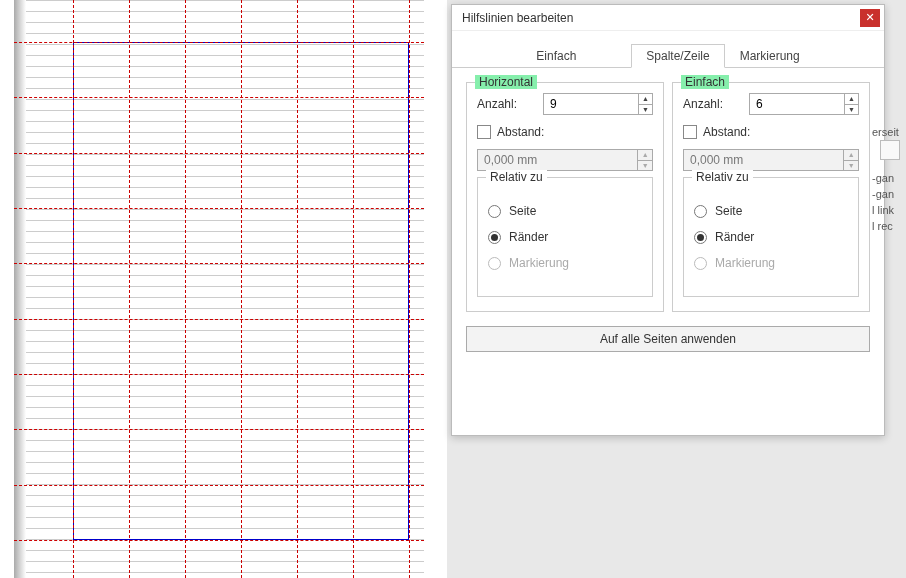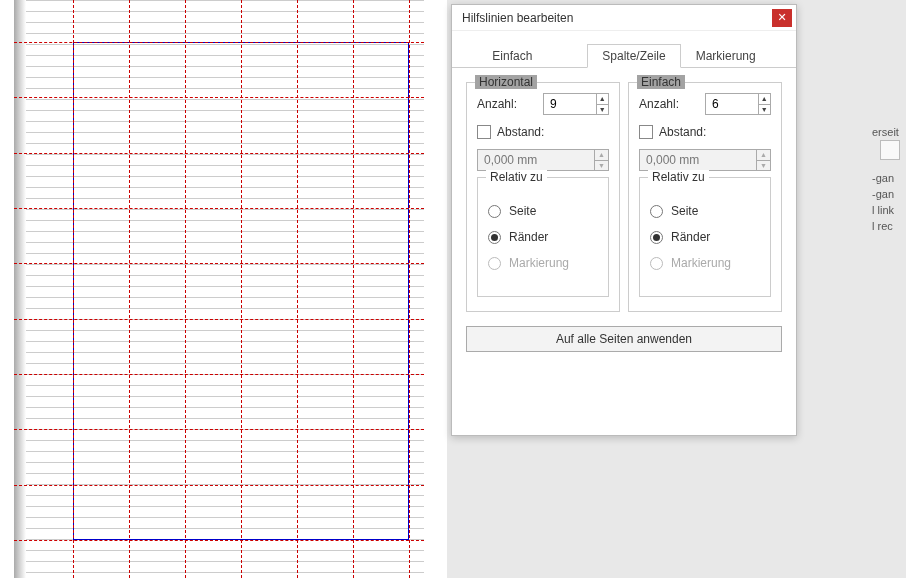--- a/index.html
+++ b/index.html
@@ -9,32 +9,32 @@
 .page-preview { position: absolute; left: 0; top: 0; width: 447px; height: 578px; background: #fff; }
 .page-inner { position: absolute; left: 14px; top: 0; width: 410px; height: 578px; background: #fff; }
 .page-margin { position: absolute; left: 59px; top: 42px; width: 336px; height: 498px; border: 1px solid #0000cc; }
 .guide-h, .guide-v { position: absolute; border: 0; }
 .guide-h { left: 0; width: 100%; height: 0; border-top: 1px dashed #cc0000; }
 .guide-v { top: 0; height: 100%; width: 0; border-left: 1px dashed #cc0000; }
 .row-line { position: absolute; left: 12px; right: 0; height: 0; border-top: 1px solid #ccc; }
 .page-shadow { position: absolute; top: 0; left: 0; bottom: 0; width: 12px; background: linear-gradient(to right, #aaa, #fff); }
 
 
-.dialog { position: absolute; left: 451px; top: 4px; width: 346px; height: 432px; background: #fff; border: 1px solid #bbb; box-shadow: 0 2px 8px rgba(0,0,0,0.2); }
+.dialog { position: absolute; left: 451px; top: 4px; width: 434px; height: 432px; background: #fff; border: 1px solid #bbb; box-shadow: 0 2px 8px rgba(0,0,0,0.2); }
 .titlebar { height: 26px; background: #fff; border-bottom: 1px solid #eee; display: flex; align-items: center; padding: 0 4px 0 10px; }
 .titlebar .title { flex: 1; font-size: 12px; color: #333; }
 .close-btn { width: 20px; height: 18px; background: #c9302c; color: #fff; display: flex; align-items: center; justify-content: center; font-size: 11px; cursor: pointer; }
 
 .tabs { display: flex; padding: 12px 12px 0 12px; border-bottom: 1px solid #ccc; position: relative; justify-content: center; }
 .tab { padding: 4px 14px; font-size: 12px; color: #444; cursor: pointer; border: 1px solid transparent; border-bottom: none; position: relative; top: 1px; }
 .tab.active { border-color: #ccc; background: #fff; border-bottom: 1px solid #fff; margin-left: 40px; }
 
 .dialog-body { padding: 14px; display: flex; gap: 8px; }
 .fieldset { border: 1px solid #ccc; padding: 10px 10px 14px 10px; position: relative; flex: 1; }
-.fieldset .legend { position: absolute; top: -8px; left: 8px; background: #a3a3a3; padding: 0 4px; font-size: 12px; color: #333; }
+.fieldset .legend { position: absolute; top: -8px; left: 8px; background: #86efac; padding: 0 4px; font-size: 12px; color: #333; }
 
 .row { display: flex; align-items: center; margin-bottom: 10px; gap: 6px; }
 .row .lbl { flex: 0 0 60px; font-size: 12px; }
 .spinner { display: flex; border: 1px solid #aaa; height: 22px; flex: 1; }
 .spinner input { border: none; width: 100%; padding: 0 6px; font-size: 12px; outline: none; }
 .spinner .arrows { width: 16px; border-left: 1px solid #aaa; display: flex; flex-direction: column; }
 .spinner .arrows div { flex: 1; display: flex; align-items: center; justify-content: center; font-size: 7px; color: #444; cursor: pointer; }
 .spinner .arrows div:first-child { border-bottom: 1px solid #aaa; }
 .spinner.disabled { background: #f2f2f2; color: #999; }
 .spinner.disabled input { background: #f2f2f2; color: #777; }

